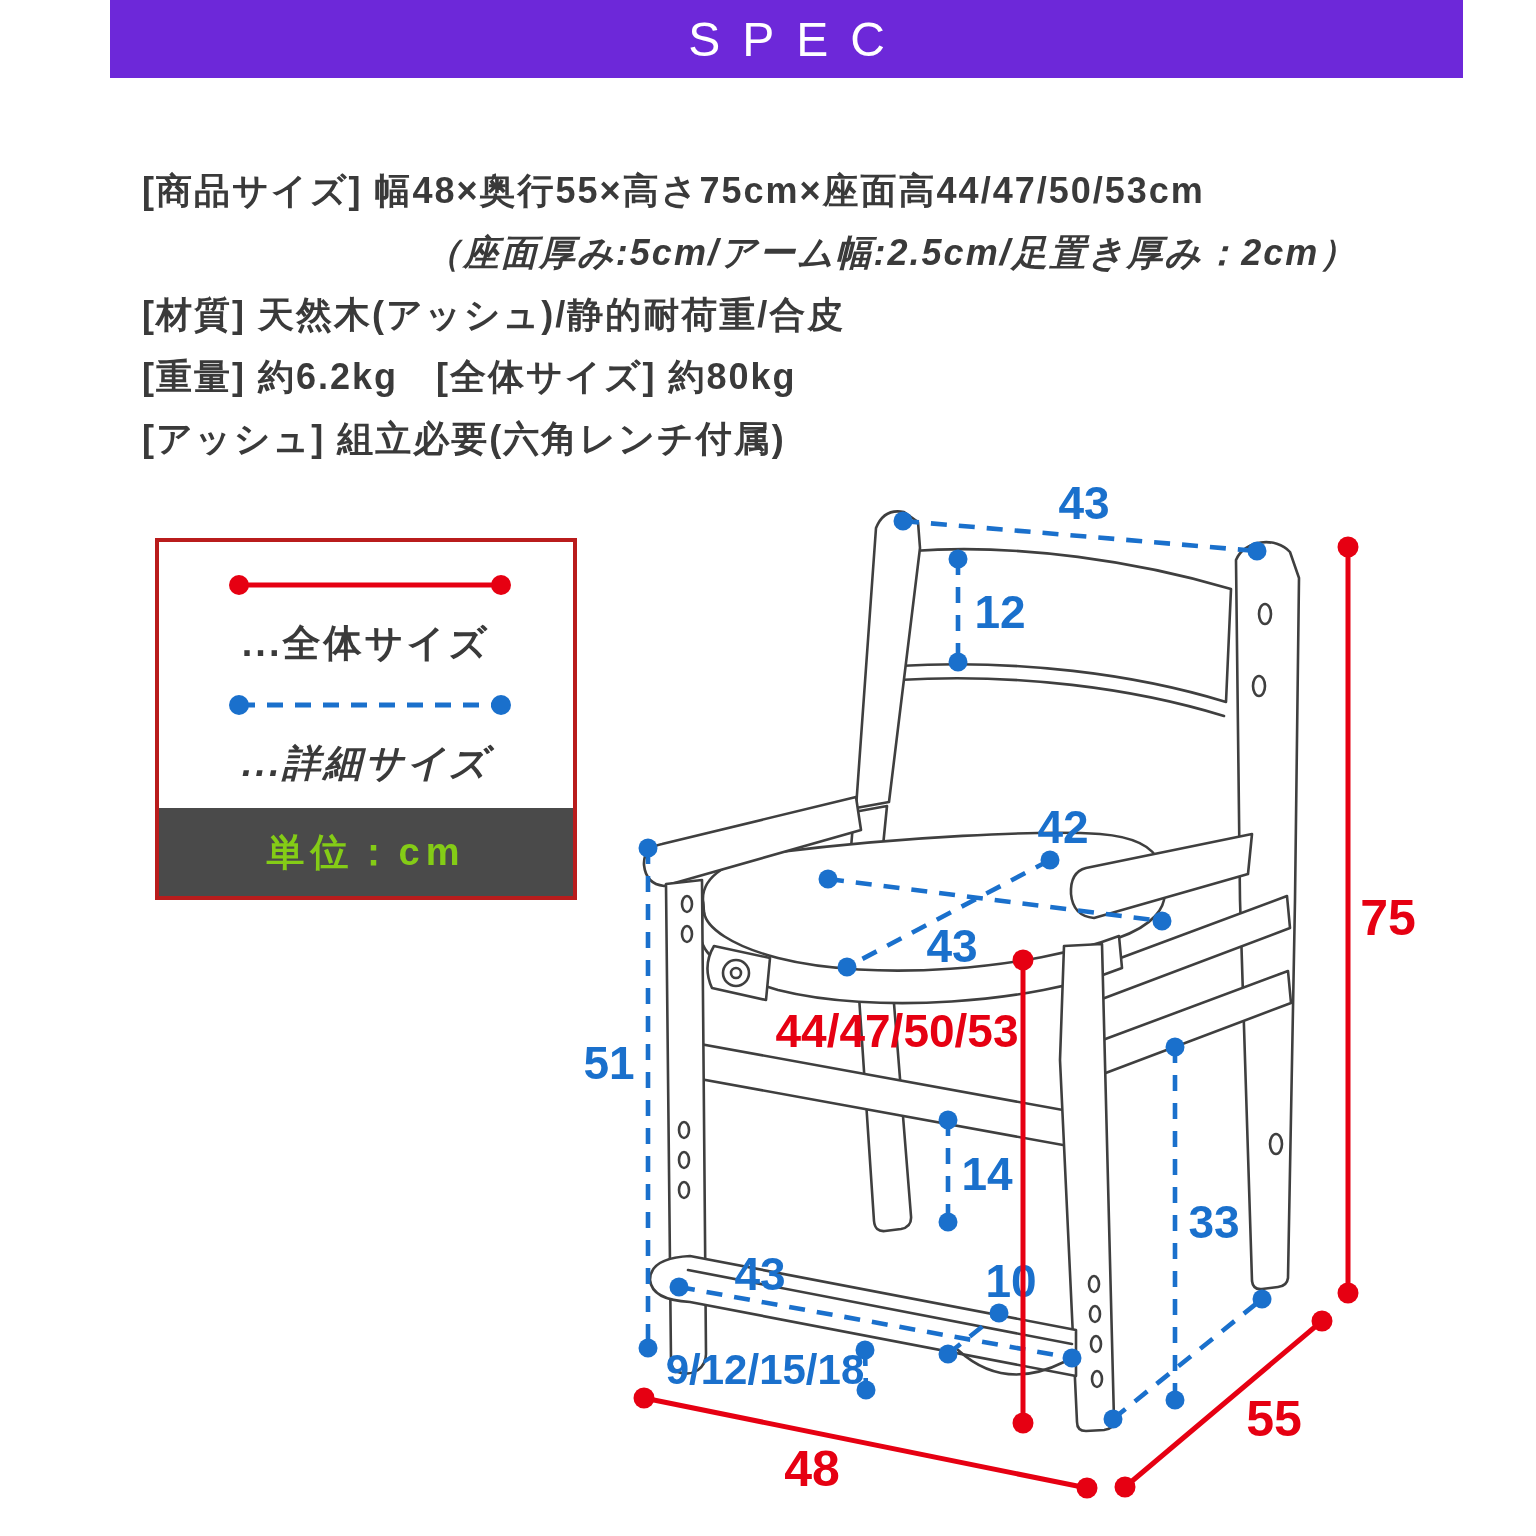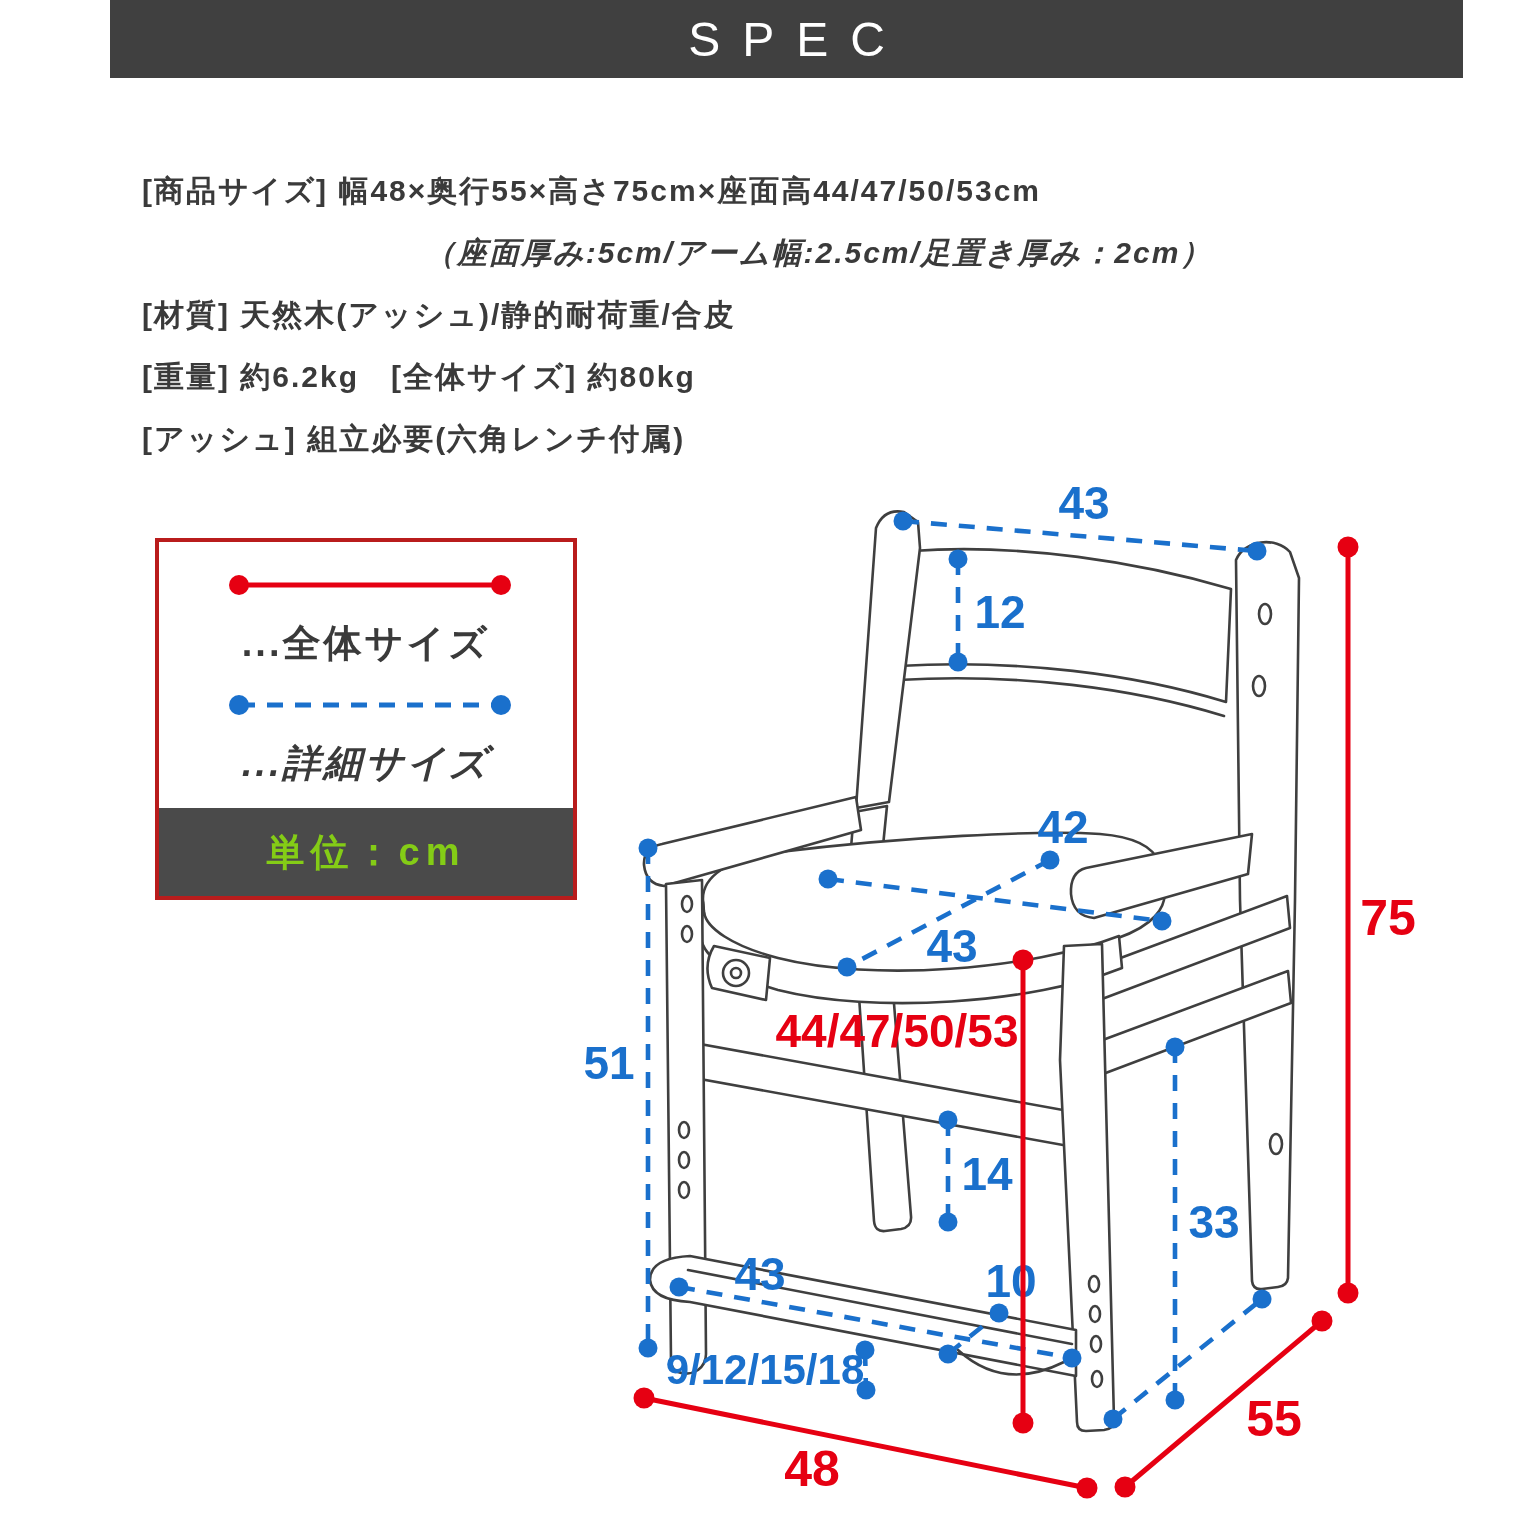--- a/index.html
+++ b/index.html
@@ -1,24 +1,24 @@
 <!DOCTYPE html>
 <html><head>
 <meta charset="utf-8">
 <style>
   html,body{margin:0;padding:0;background:#fff;}
   #page{position:relative;width:1536px;height:1536px;background:#fff;overflow:hidden;
         font-family:"Liberation Sans","DejaVu Sans",sans-serif;color:#3a3a3a;}
   
-  .header{position:absolute;left:110px;top:0;width:1353px;height:78px;background:#404040;
+  .header{position:absolute;left:110px;top:0;width:1353px;height:78px;background:#6d28d9;
           display:flex;align-items:center;justify-content:center;}
   .header .title{color:#fff;font-size:48px;font-weight:300;letter-spacing:22px;padding-left:22px;}
   
   .specs{position:absolute;left:142px;top:160px;width:1330px;}
-  .spec-line{display:block;font-size:30px;font-weight:600;letter-spacing:2px;
+  .spec-line{display:block;font-size:36px;font-weight:600;letter-spacing:2px;
              height:62px;line-height:62px;white-space:nowrap;color:#3a3a3a;}
   .spec-line.indent{padding-left:283px;font-style:italic;}
   
   .legend{position:absolute;left:155px;top:538px;width:422px;height:362px;
           border:4px solid #b91c1c;background:#fff;box-sizing:border-box;}
   .legend .swatch{position:absolute;left:66px;width:290px;height:30px;}
   .legend .swatch.s1{top:28px;}
   .legend .swatch.s2{top:148px;}
   .legend .ltext{position:absolute;left:0;width:100%;text-align:center;font-size:38px;
                  font-weight:600;letter-spacing:3px;color:#3a3a3a;}

